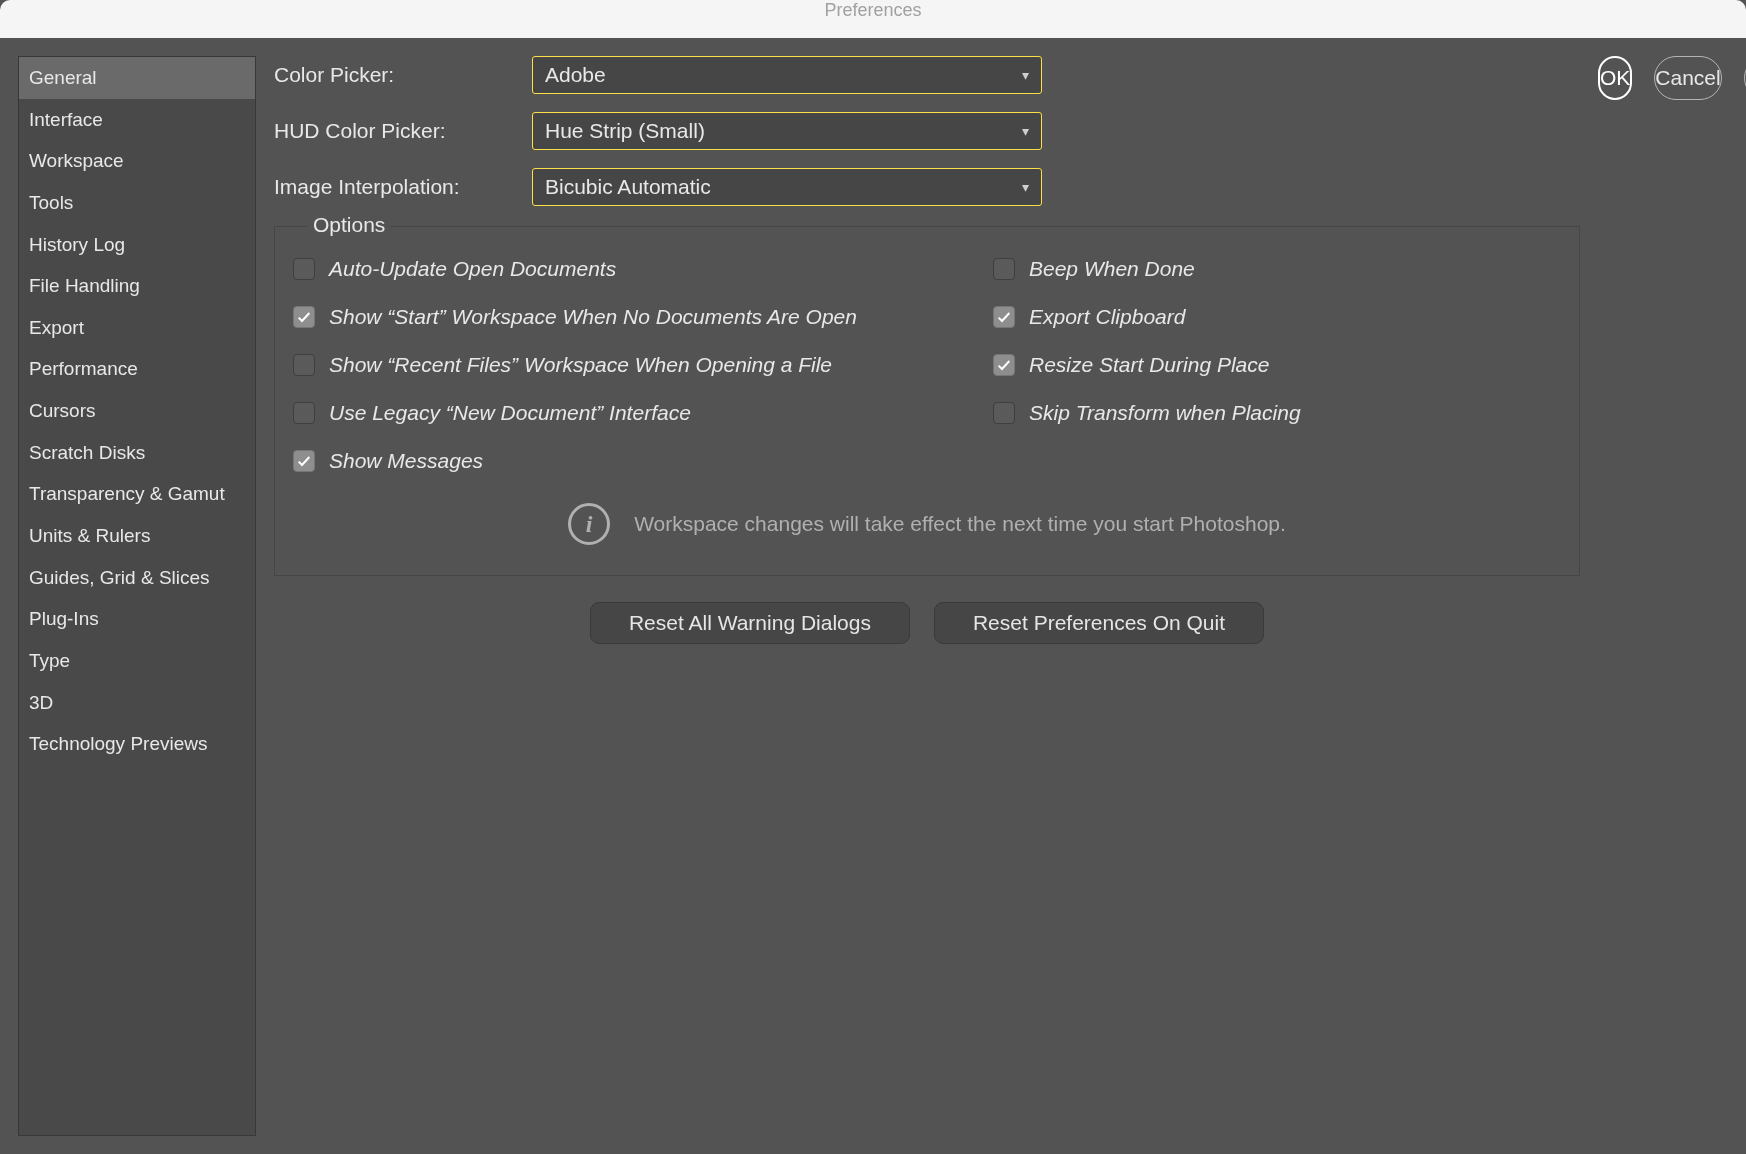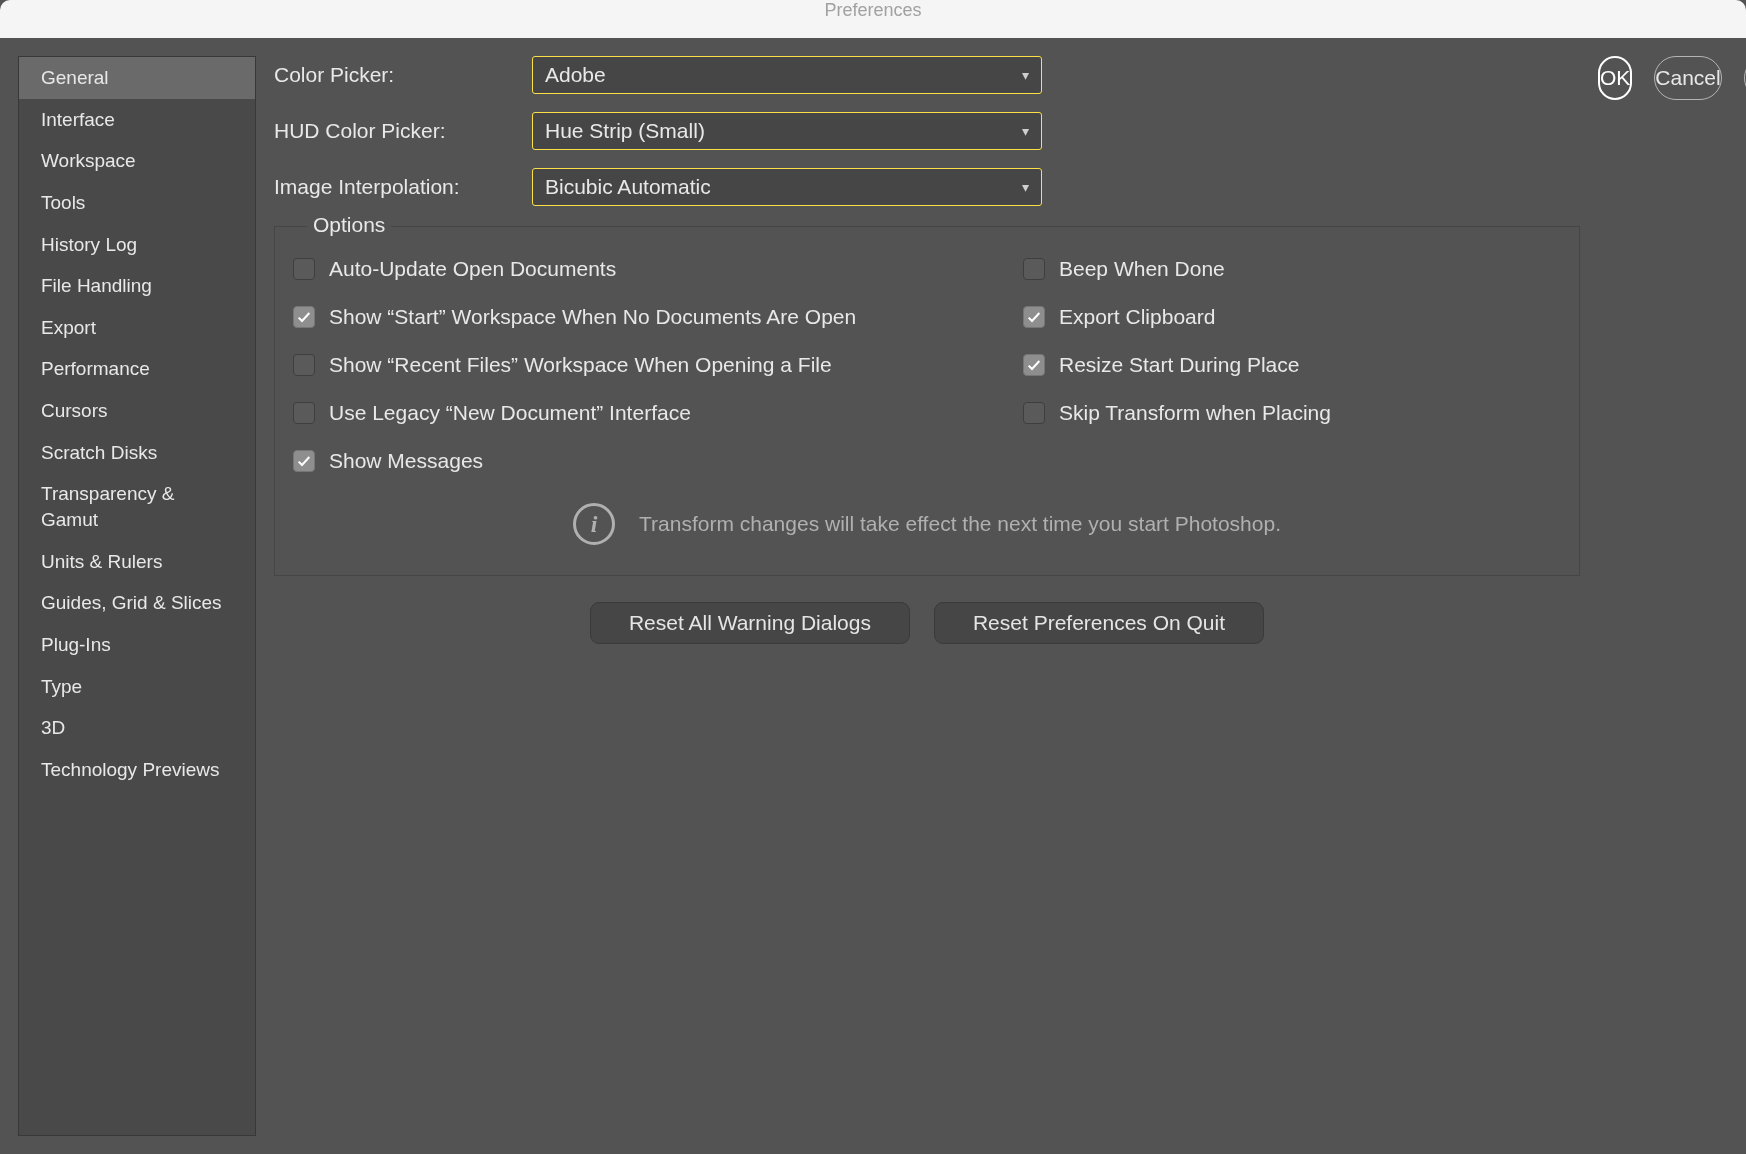--- a/index.html
+++ b/index.html
@@ -28,21 +28,21 @@
 
   .sidebar {
     width: 238px;
     background: #494949;
     border: 1px solid #383838;
     display: flex;
     flex-direction: column;
     padding: 0;
   }
   .sidebar-item {
-    padding: 8px 22px;
+    padding: 8px 10px;
     color: #e8e8e8;
     font-size: 19px;
     cursor: default;
     line-height: 1.35;
   }
   .sidebar-item.active { background: #6a6a6a; }
 
   .main {
     flex: 1;
     display: flex;
@@ -90,21 +90,21 @@
     top: -14px;
     left: 32px;
     background: #535353;
     padding: 0 6px;
     color: #e8e8e8;
     font-size: 21px;
   }
 
   .options-grid {
     display: flex;
-    gap: 30px;
+    font-style: italic;
   }
   .options-col { display: flex; flex-direction: column; gap: 24px; }
   .options-col.left { width: 700px; }
   .options-col.right { flex: 1; }
 
   .checkbox-row {
     display: flex;
     align-items: center;
     gap: 14px;
     color: #e8e8e8;
@@ -294,21 +294,21 @@
             </div>
             <div class="checkbox-row">
               <span class="cb"></span>
               <span>Skip Transform when Placing</span>
             </div>
           </div>
       </div>
 
       <div class="info-row">
         <div class="info-icon">i</div>
-        <span>Transform changes will take effect the next time you start Photoshop.</span>
+        <span>Workspace changes will take effect the next time you start Photoshop.</span>
       </div>
     </div>
 
     <div class="reset-row">
       <div class="flat-button">Reset All Warning Dialogs</div>
       <div class="flat-button">Reset Preferences On Quit</div>
     </div>
 
   </div>
 

